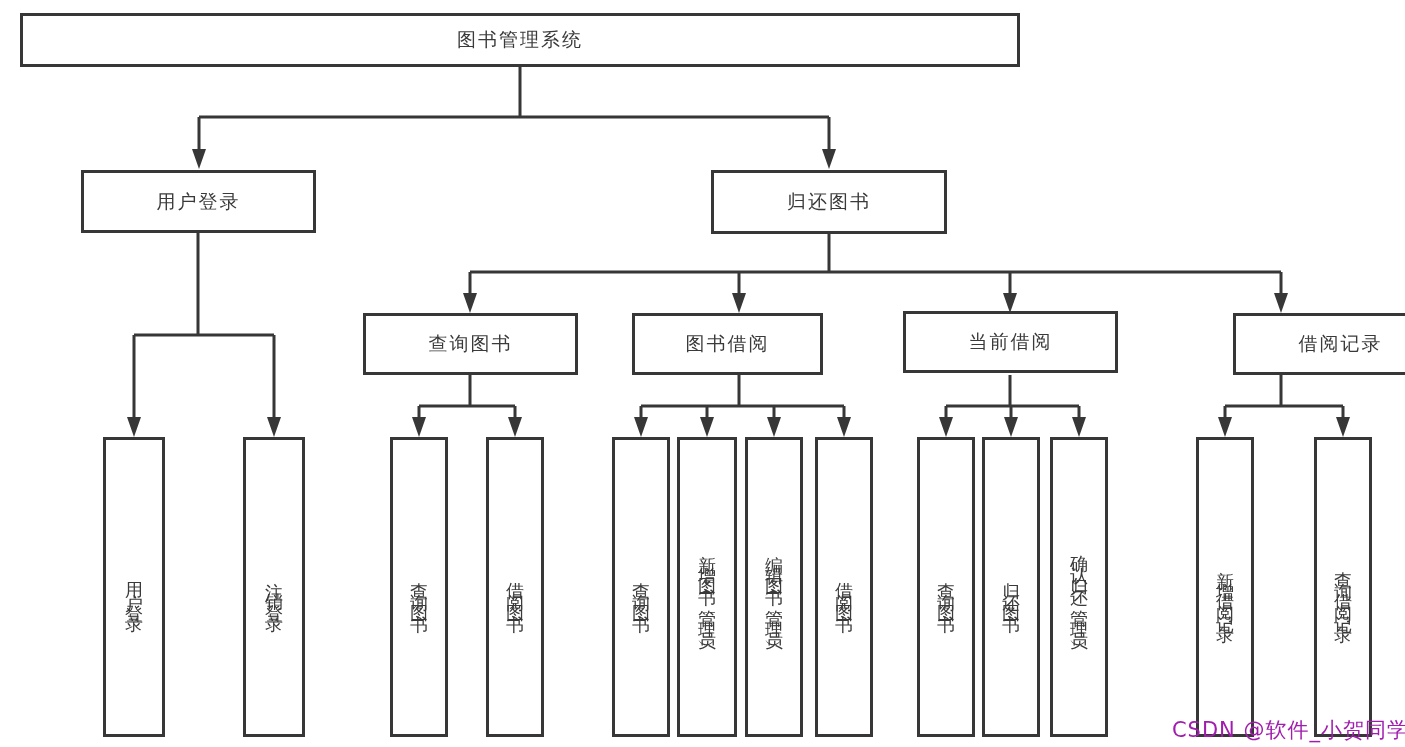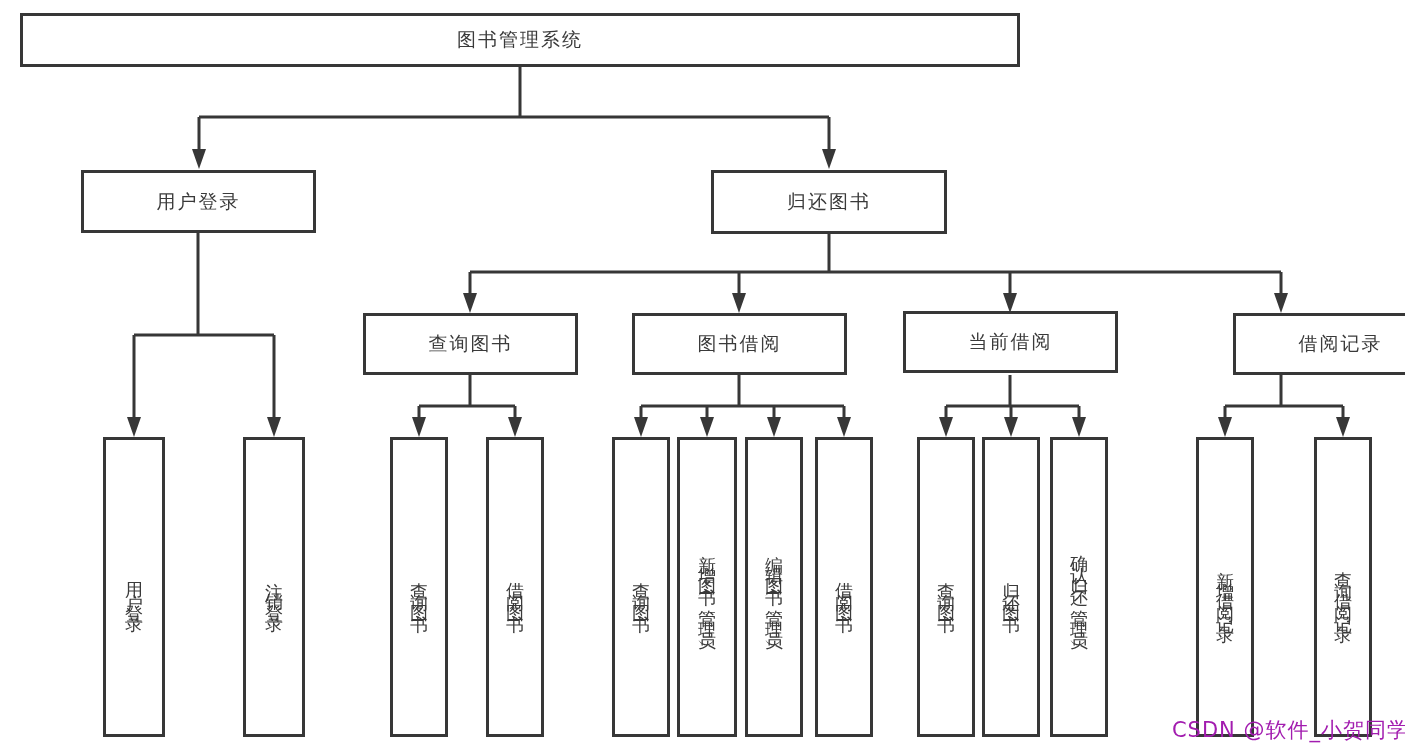--- a/index.html
+++ b/index.html
@@ -62,21 +62,21 @@
       <polygon points="1336,417 1350,417 1343,437"></polygon>
     </g>
   </svg>
 
   <div class="box h" style="left:20px;top:13px;width:1000px;height:54px">图书管理系统</div>
 
   <div class="box h" style="left:81px;top:170px;width:235px;height:63px">用户登录</div>
   <div class="box h" style="left:711px;top:170px;width:236px;height:64px">归还图书</div>
 
   <div class="box h" style="left:363px;top:313px;width:215px;height:62px">查询图书</div>
-  <div class="box h" style="left:632px;top:313px;width:215px;height:62px">图书借阅</div>
+  <div class="box h" style="left:632px;top:313px;width:191px;height:62px">图书借阅</div>
   <div class="box h" style="left:903px;top:311px;width:215px;height:62px">当前借阅</div>
   <div class="box h" style="left:1233px;top:313px;width:215px;height:62px">借阅记录</div>
 
   <div class="box v" style="left:103px;top:437px;width:62px;height:300px">用户登录</div>
   <div class="box v" style="left:243px;top:437px;width:62px;height:300px">注销登录</div>
 
   <div class="box v" style="left:390px;top:437px;width:58px;height:300px">查询图书</div>
   <div class="box v" style="left:486px;top:437px;width:58px;height:300px">借阅图书</div>
 
   <div class="box v" style="left:612px;top:437px;width:58px;height:300px">查询图书</div>

